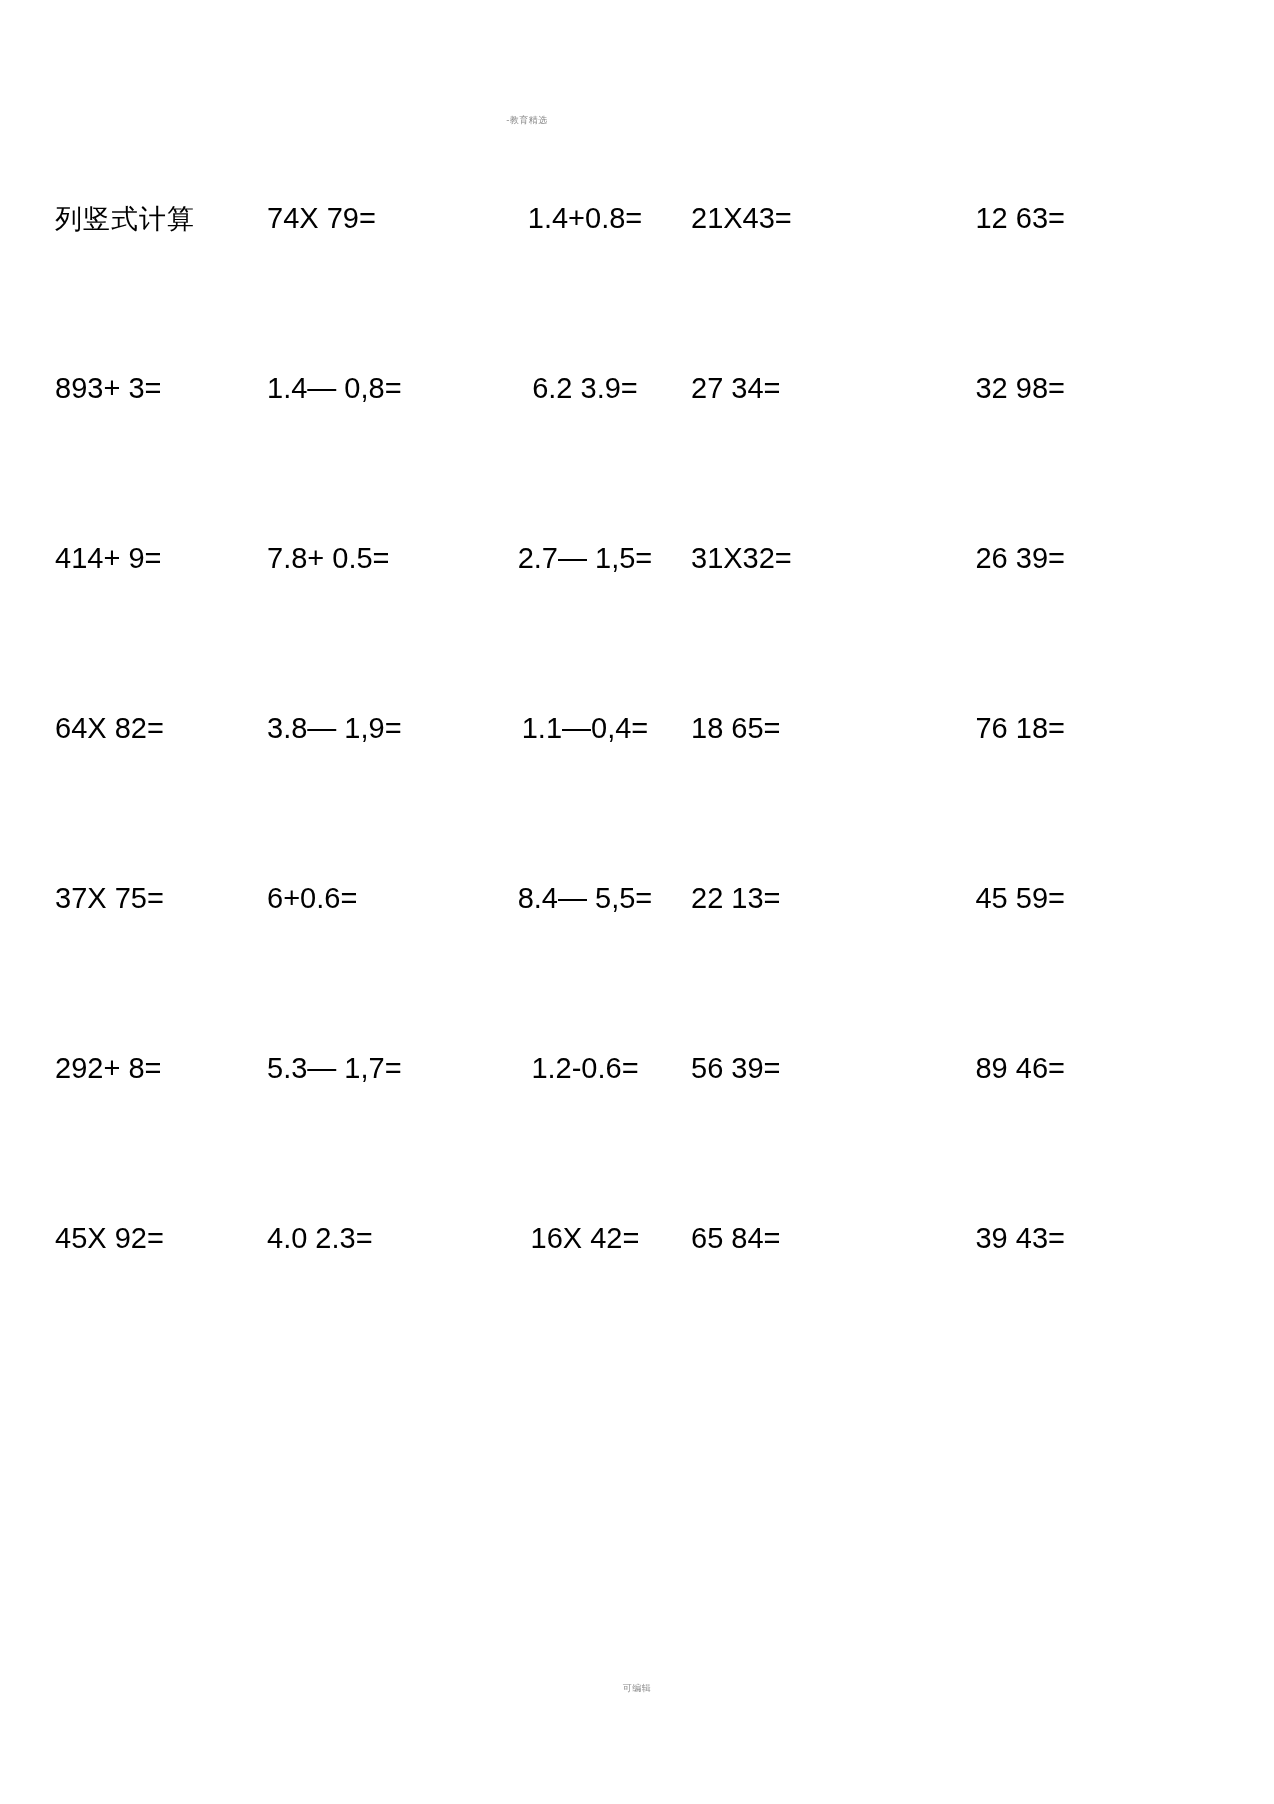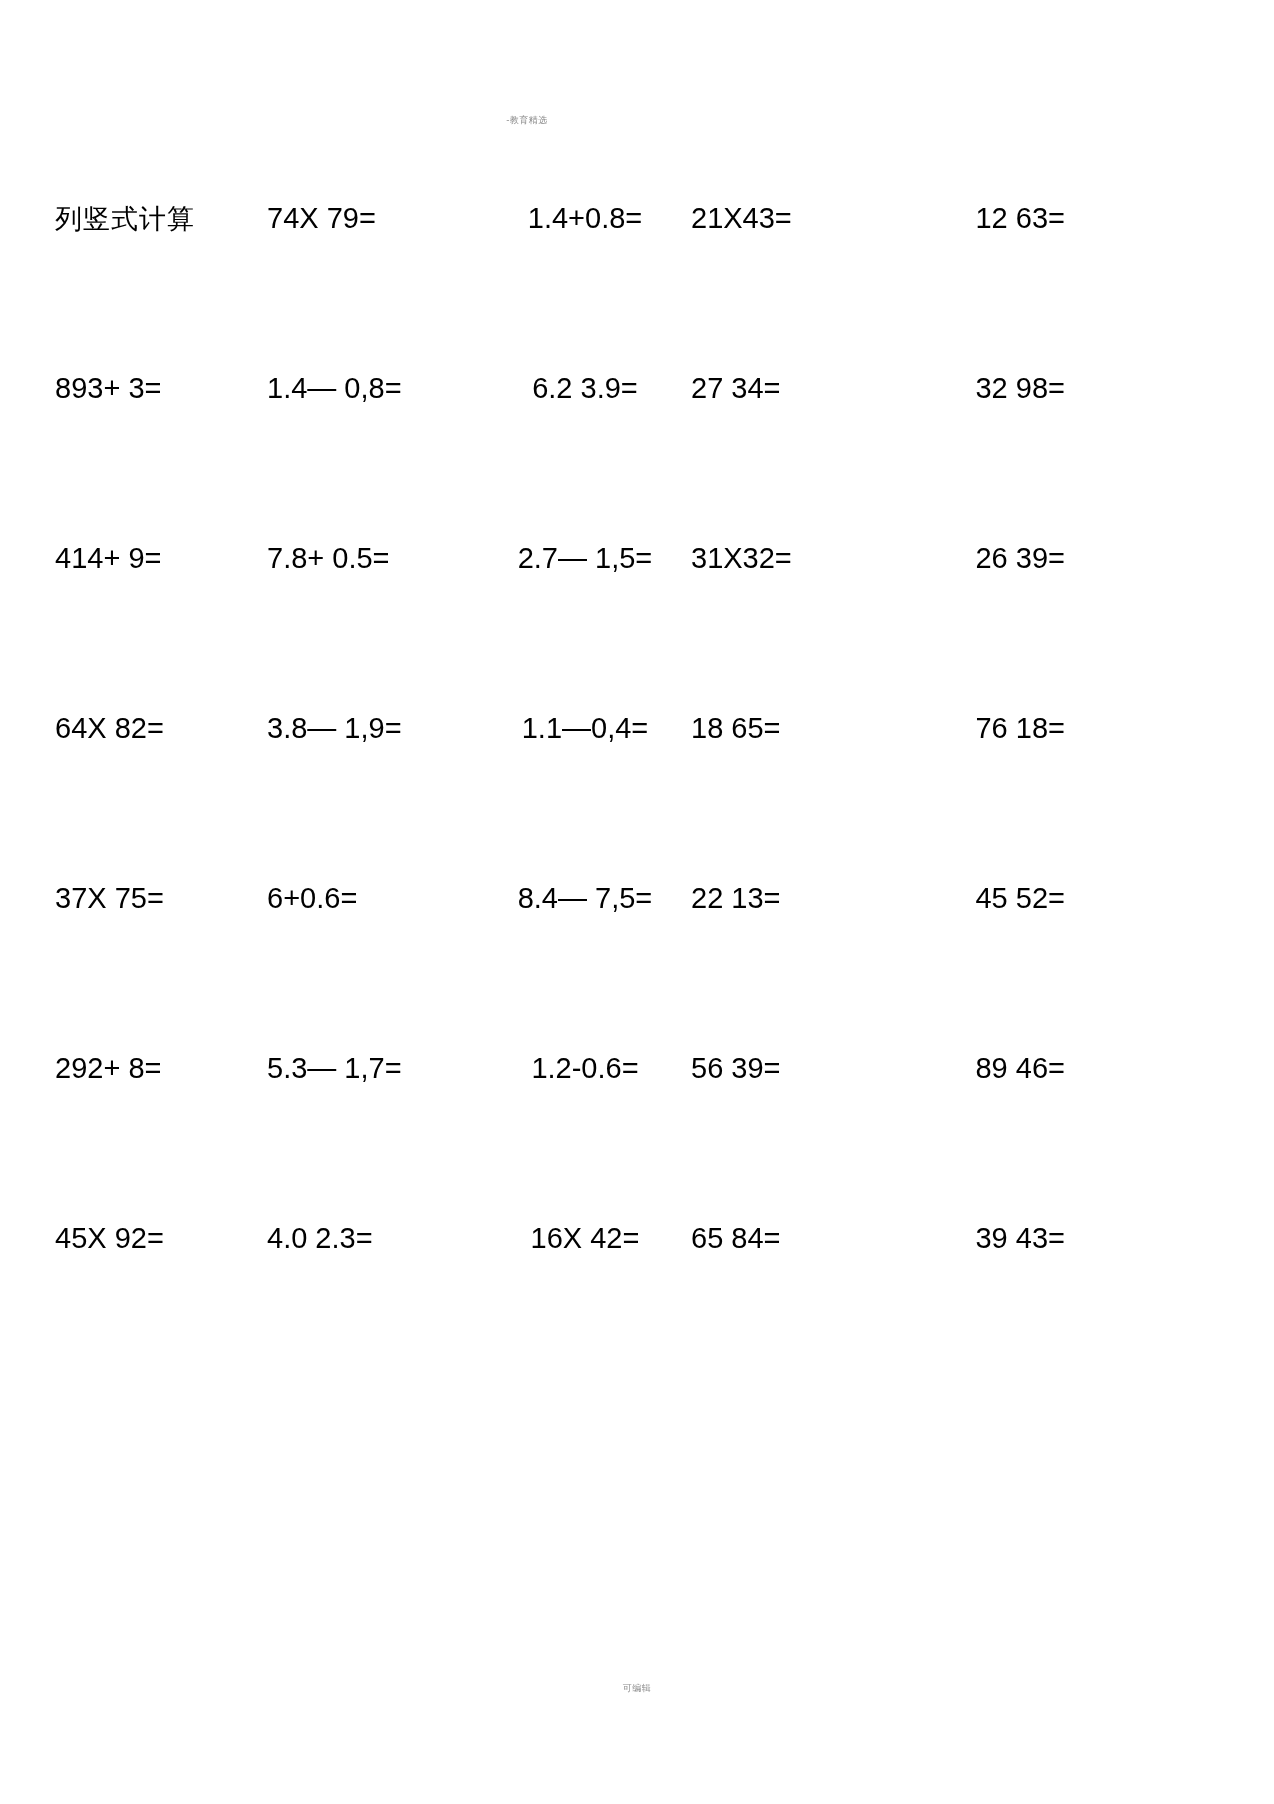--- a/index.html
+++ b/index.html
@@ -126,23 +126,23 @@
       <div class="cell col-1">64X 82=</div>
       <div class="cell col-2">3.8— 1,9=</div>
       <div class="cell col-3">1.1—0,4=</div>
       <div class="cell col-4">18 65=</div>
       <div class="cell col-5">76 18=</div>
     </div>
 
     <div class="prob-row">
       <div class="cell col-1">37X 75=</div>
       <div class="cell col-2">6+0.6=</div>
-      <div class="cell col-3">8.4— 7,5=</div>
+      <div class="cell col-3">8.4— 5,5=</div>
       <div class="cell col-4">22 13=</div>
-      <div class="cell col-5">45 52=</div>
+      <div class="cell col-5">45 59=</div>
     </div>
 
     <div class="prob-row">
       <div class="cell col-1">292+ 8=</div>
       <div class="cell col-2">5.3— 1,7=</div>
       <div class="cell col-3">1.2-0.6=</div>
       <div class="cell col-4">56 39=</div>
       <div class="cell col-5">89 46=</div>
     </div>
 

